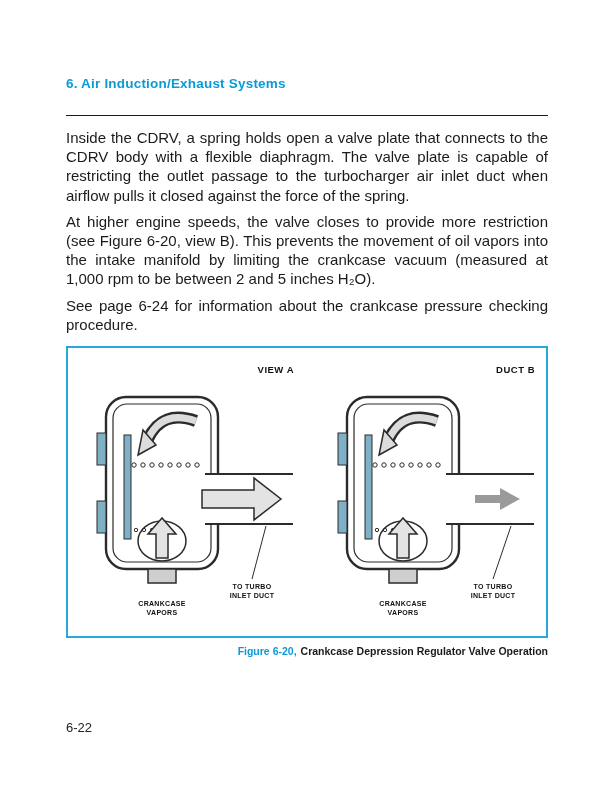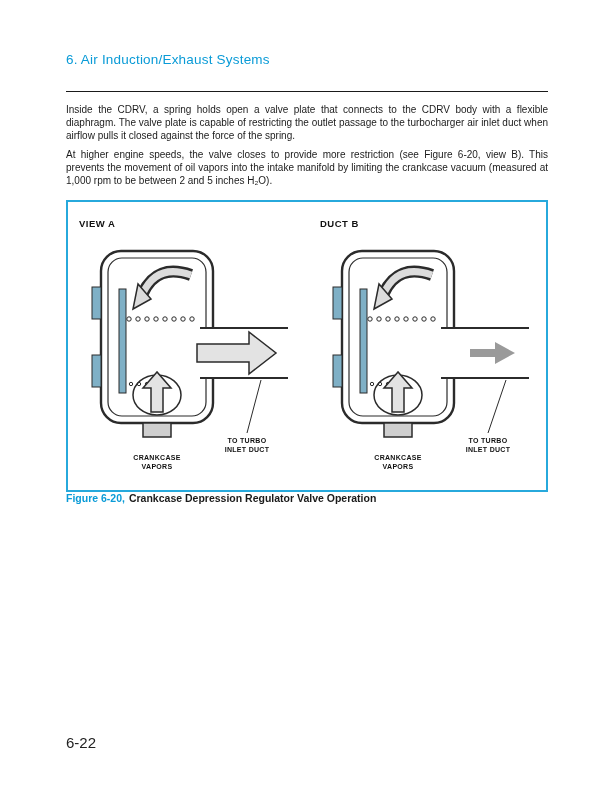--- a/index.html
+++ b/index.html
@@ -14,98 +14,101 @@
     color: #1b1b1b;
     overflow: hidden;
   }
   .content {
     position: absolute;
     left: 66px;
     right: 64px;
     top: 0;
   }
   .page-title {
-    margin-top: 52px;
+    margin-top: 76px;
     font-size: 13.5px;
-    font-weight: normal;
+    font-weight: bold;
     color: #0a9bd7;
     letter-spacing: 0.2px;
   }
   .title-rule {
     margin-top: 24px;
     border: 0;
     border-top: 1.6px solid #1a1a1a;
     width: 100%;
   }
   .body-text { margin-top: 12px; }
   .body-text p {
     margin: 0 0 7px 0;
-    font-size: 10px;
+    font-size: 15px;
     line-height: 1.28;
     text-align: justify;
     color: #1b1b1b;
   }
   .figure-box {
     margin-top: 12px;
     border: 2.4px solid #27a9dc;
     height: 292px;
     padding-top: 16px;
     background: #ffffff;
   }
   .views {
     display: flex;
     justify-content: center;
     gap: 26px;
   }
   .view {
     width: 215px;
     display: flex;
     flex-direction: column;
-    align-items: flex-start;
+    align-items: flex-end;
   }
   .view-title {
     font-size: 9.5px;
     font-weight: bold;
     letter-spacing: 0.5px;
     color: #111;
     margin-bottom: 2px;
   }
   .dlabel {
     font-family: "Liberation Sans", sans-serif;
     font-size: 7px;
     font-weight: bold;
     fill: #111;
     letter-spacing: 0.3px;
   }
   .caption {
+    margin-top: 7px;
     font-size: 10.5px;
     font-weight: bold;
+    text-align: right;
   }
   .caption-prefix { color: #0a9bd7; }
   .caption-title { color: #1a1a1a; margin-left: 4px; }
   .page-number {
     position: absolute;
     left: 66px;
-    bottom: 40px;
-    font-size: 15px;
+    bottom: 56px;
+    font-size: 13px;
     color: #222;
   }
 </style>
 </head>
 <body>
 
 <div class="page">
   <div class="content">
 
     <div class="page-title">6. Air Induction/Exhaust Systems</div>
     <hr class="title-rule">
 
     <div class="body-text">
       <p>Inside the CDRV, a spring holds open a valve plate that connects to the CDRV body with a flexible diaphragm. The valve plate is capable of restricting the outlet passage to the turbocharger air inlet duct when airflow pulls it closed against the force of the spring.</p>
       <p>At higher engine speeds, the valve closes to provide more restriction (see Figure 6-20, view B). This prevents the movement of oil vapors into the intake manifold by limiting the crankcase vacuum (measured at 1,000 rpm to be between 2 and 5 inches H₂O).</p>
+      <p>See page 6-24 for information about the crankcase pressure checking procedure.</p>
     </div>
 
     <div class="figure-box">
       <div class="views">
 
         <div class="view">
           <div class="view-title">VIEW A</div>
           <svg width="210" height="250" viewBox="0 0 210 250">
 
             <rect x="22" y="20" width="112" height="172" rx="20" fill="none" stroke="#2b2b2b" stroke-width="2.4"></rect>

